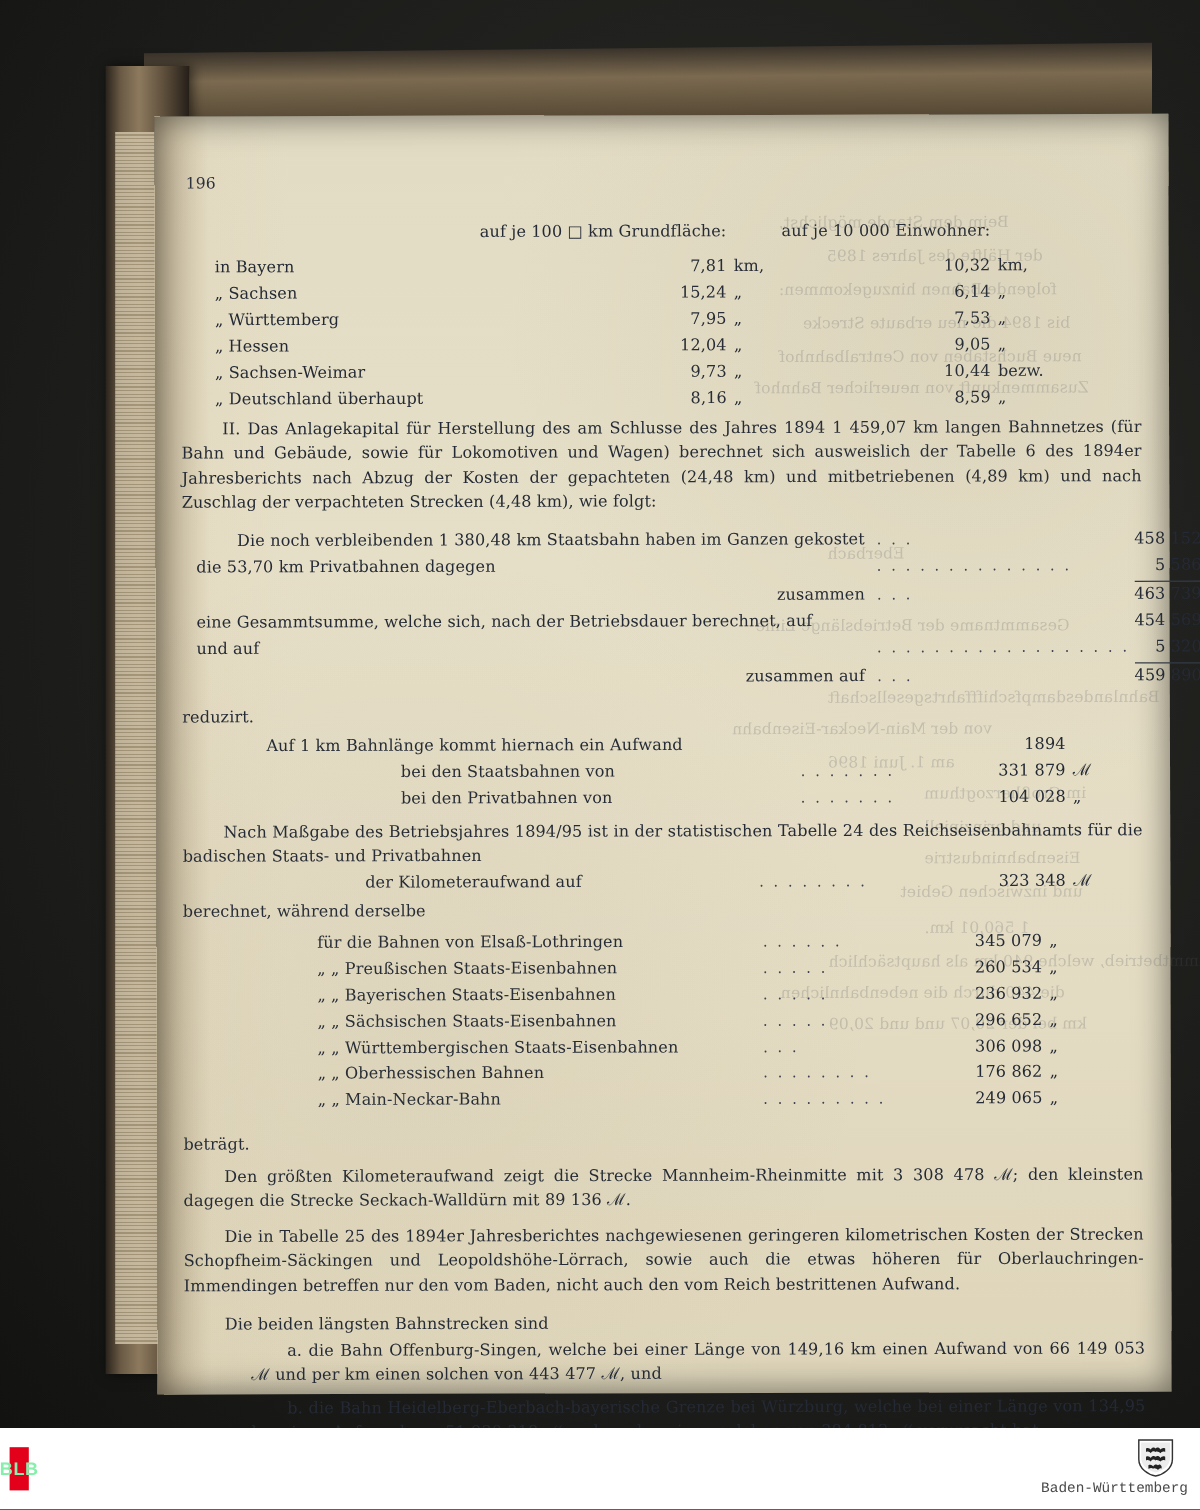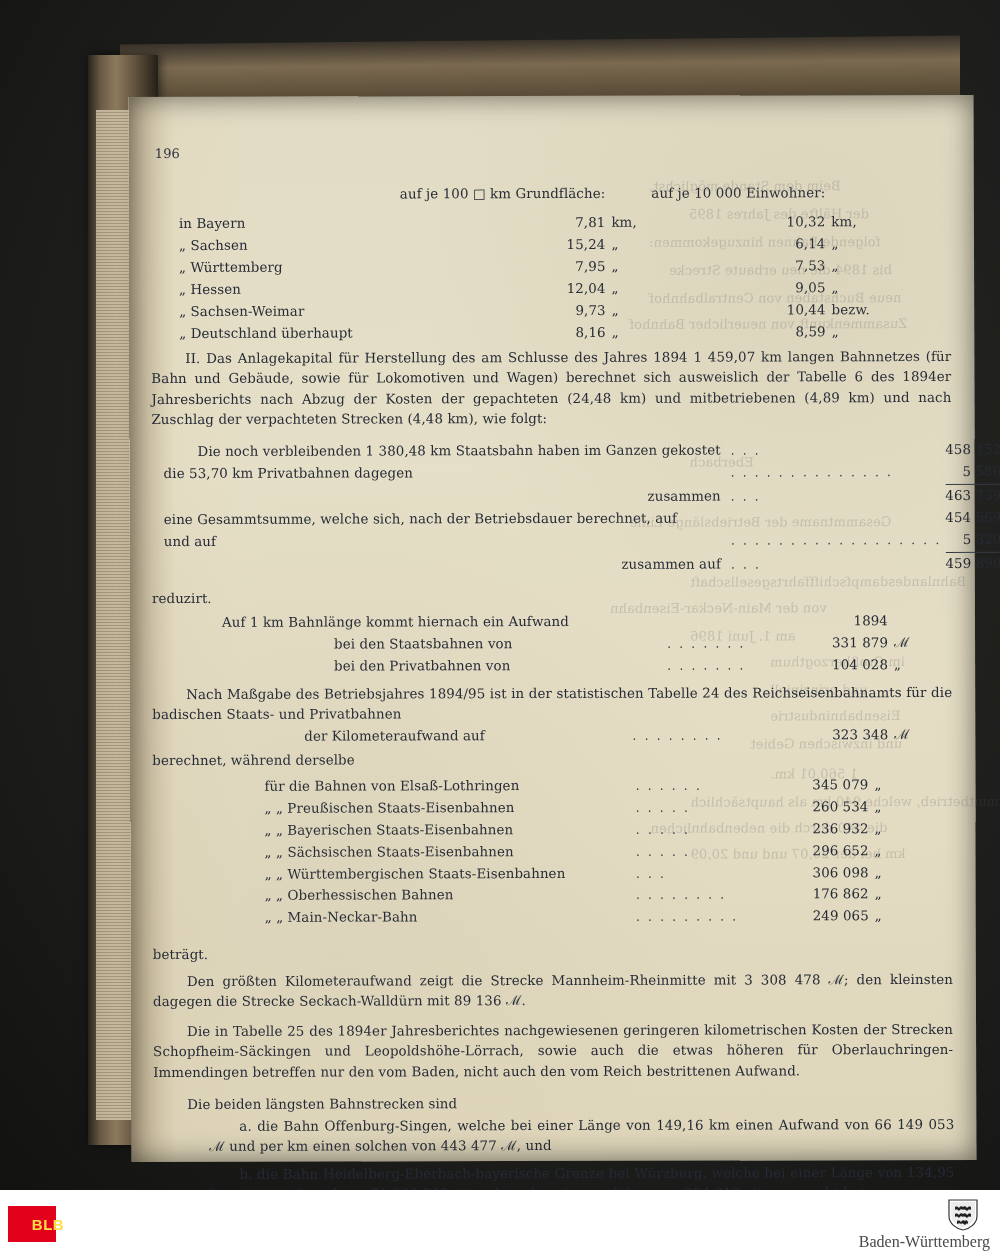--- a/index.html
+++ b/index.html
@@ -129,43 +129,42 @@
     position: absolute;
     left: 0; top: 1190px;
     width: 1000px; height: 68px;
     background: #ffffff;
   }
   .blb-logo {
     position: absolute;
     left: 8px; top: 16px;
     width: 16px; height: 36px;
     background: #e2001a;
-    color: #fde047;
+    color: #86efac;
     font-family: "Liberation Sans", sans-serif;
     font-weight: bold;
     font-size: 15px;
     display: flex; align-items: center; justify-content: center;
     letter-spacing: .5px;
-    padding-left: 32px;
   }
   .blb-text {
     position: absolute;
     left: 54px; top: 17px;
     font-family: "Liberation Sans", sans-serif;
     font-size: 13.5px;
     font-weight: bold;
     color: #4a4a4a;
     line-height: 1.45;
     letter-spacing: .3px;
   }
   .bw-text {
     position: absolute;
     right: 10px; top: 43px;
-    font-family: Liberation Serif, serif;
-    font-size: 16px;
+    font-family: Liberation Mono, monospace;
+    font-size: 12px;
     color: #4a4a4a;
   }
   .bw-crest {
     position: absolute;
     right: 20px; top: 8px;
     width: 34px; height: 34px;
   }
 </style>
 </head>
 <body>

